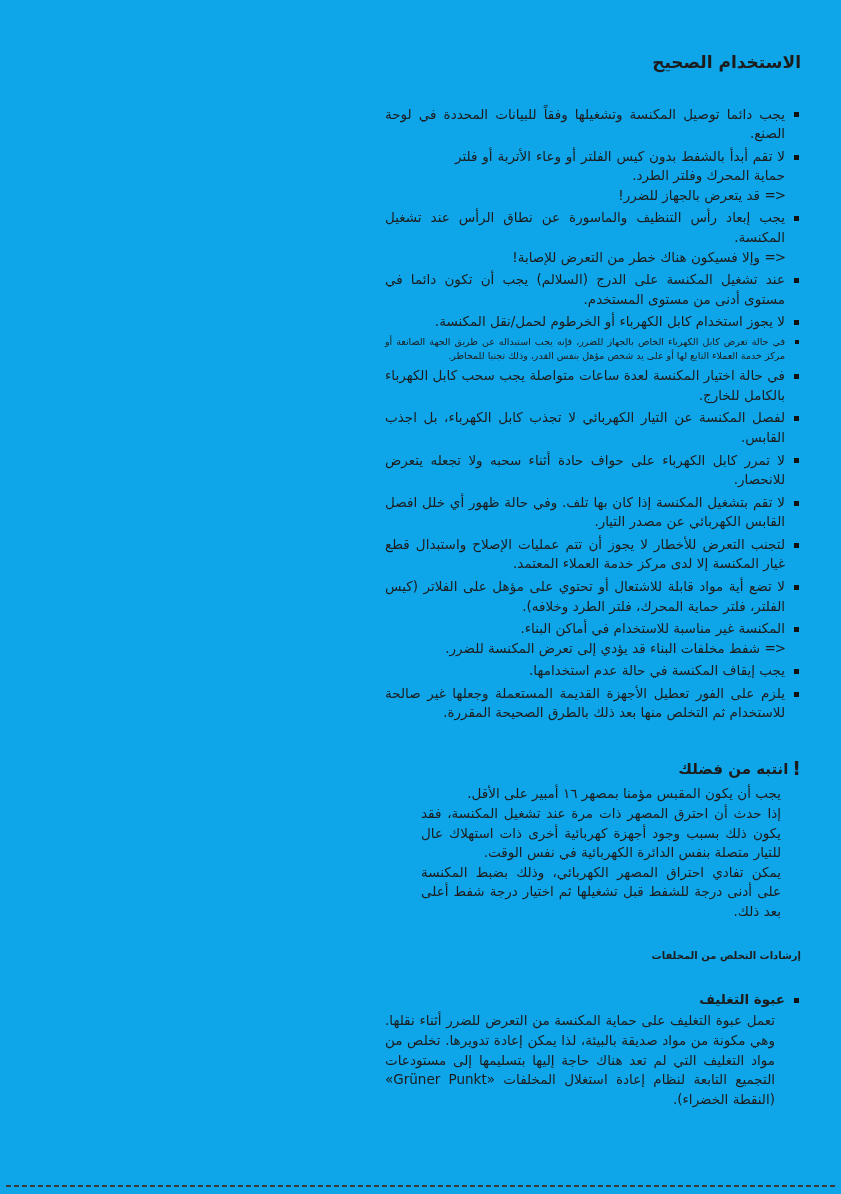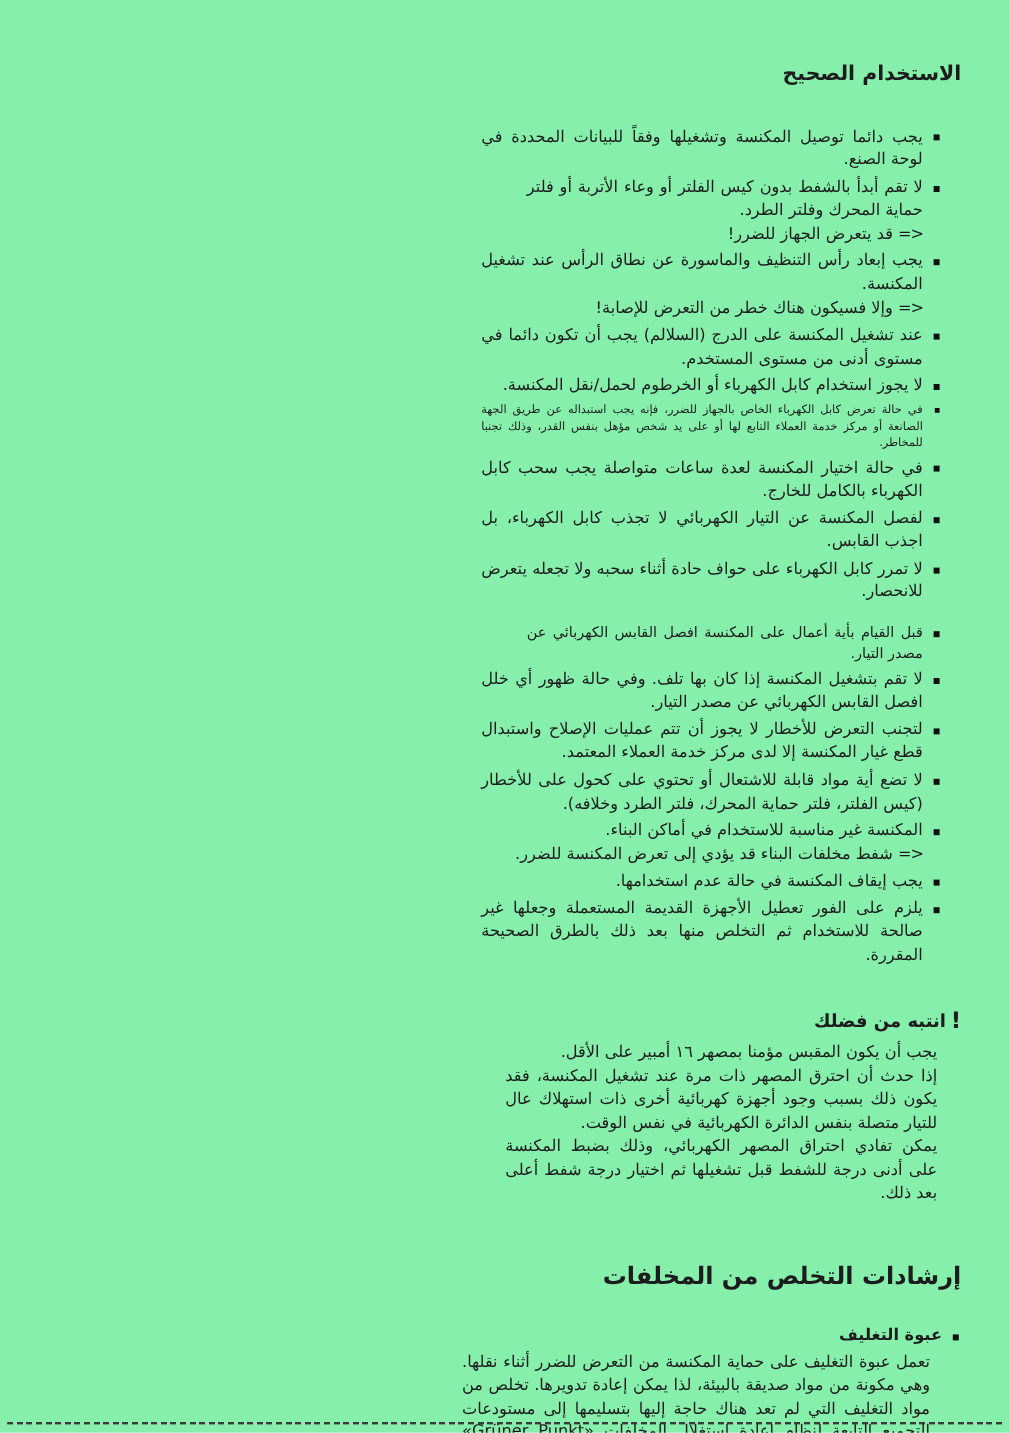--- a/index.html
+++ b/index.html
@@ -1,46 +1,46 @@
 <!DOCTYPE html>
 <html lang="ar"><head>
 <meta charset="utf-8">
 <style>
   html,body{margin:0;padding:0;}
   body{
     width:841px;height:1194px;position:relative;background:#ffffff;
     font-family:"DejaVu Sans","Liberation Sans",sans-serif;
     color:#1c1c1c;overflow:hidden;
   }
-  .page{position:absolute;inset:0;background:#86efac;}
+  .page{position:absolute;inset:0;background:#0ea5e9;}
   .content{
     position:absolute;top:50px;right:40px;width:416px;
     direction:rtl;text-align:right;font-size:13.5px;line-height:1.45;
   }
   h1.title{font-size:17px;font-weight:bold;margin:0 0 30px 0;}
-  ul.safety{list-style:none;margin:16px;padding:0;}
+  ul.safety{list-style:none;margin:0;padding:0;}
   ul.safety li{
     position:relative;padding-right:16px;margin:0 0 3px 0;text-align:justify;
   }
   ul.safety li::before{
     content:"";position:absolute;right:2px;top:0.58em;width:5px;height:5px;background:#111;
   }
   ul.safety li.small{font-size:9.5px;line-height:1.5;text-align:justify;}
   ul.safety li.small::before{width:4px;height:4px;top:0.55em;}
   ul.safety li.mid{font-size:12px;}
   ul.safety li .itext.narrow{display:block;max-width:330px;}
   ul.safety li.gap{margin-top:15px;}
   .arrow-line{text-align:right;}
   .arrow-line .mk{display:inline-block;direction:ltr;unicode-bidi:isolate;letter-spacing:-1px;}
   .note-section{margin-top:32px;margin-left:36px;}
   .note-head{font-weight:bold;font-size:15px;margin-bottom:2px;}
   .note-head .excl{font-size:19px;font-weight:bold;vertical-align:-1px;margin-left:4px;}
   .note-body{padding-right:20px;}
   .note-line{text-align:justify;}
-  h2.disposal-title{font-size:20px;font-weight:bold;margin:44px 0 26px 0;}
+  h2.disposal-title{font-size:10px;font-weight:bold;margin:28px 0 26px 0;}
   .sub{margin-bottom:22px;}
   .subhead{position:relative;padding-right:16px;margin-bottom:2px;}
   .subhead::before{
     content:"";position:absolute;right:2px;top:0.58em;width:5px;height:5px;background:#111;
   }
   .subhead.bold{font-weight:bold;text-align:right;}
   .sub-body{padding-right:26px;text-align:justify;}
   .cut-line{
     position:absolute;left:6px;right:6px;bottom:7px;height:2.5px;
     background:repeating-linear-gradient(90deg,#3a3a3a 0 5px,transparent 5px 8px);
@@ -51,35 +51,32 @@
 
 <div class="page">
   <div class="content">
 
     <h1 class="title">الاستخدام الصحيح</h1>
 
     <ul class="safety" id="safety-list">
         <li><span class="itext">يجب دائما توصيل المكنسة وتشغيلها وفقاً للبيانات المحددة في لوحة الصنع.</span></li>
         <li>
           <span class="itext narrow">لا تقم أبدأ بالشفط بدون كيس الفلتر أو وعاء الأتربة أو فلتر حماية المحرك وفلتر الطرد.</span>
-          <div class="arrow-line"><span class="mk" dir="ltr">=&gt;</span><span> قد يتعرض الجهاز للضرر!</span></div>
+          <div class="arrow-line"><span class="mk" dir="ltr">=&gt;</span><span> قد يتعرض بالجهاز للضرر!</span></div>
         </li>
         <li><span class="itext">يجب إبعاد رأس التنظيف والماسورة عن نطاق الرأس عند تشغيل المكنسة.</span><div class="arrow-line"><span class="mk" dir="ltr">=&gt;</span><span> وإلا فسيكون هناك خطر من التعرض للإصابة!</span></div></li>
         <li><span class="itext">عند تشغيل المكنسة على الدرج (السلالم) يجب أن تكون دائما في مستوى أدنى من مستوى المستخدم.</span></li>
         <li><span class="itext">لا يجوز استخدام كابل الكهرباء أو الخرطوم لحمل/نقل المكنسة.</span></li>
         <li class="small "><span class="itext">في حالة تعرض كابل الكهرباء الخاص بالجهاز للضرر، فإنه يجب استبداله عن طريق الجهة الصانعة أو مركز خدمة العملاء التابع لها أو على يد شخص مؤهل بنفس القدر، وذلك تجنبا للمخاطر.</span></li>
         <li><span class="itext">في حالة اختيار المكنسة لعدة ساعات متواصلة يجب سحب كابل الكهرباء بالكامل للخارج.</span></li>
         <li><span class="itext">لفصل المكنسة عن التيار الكهربائي لا تجذب كابل الكهرباء، بل اجذب القابس.</span></li>
         <li><span class="itext">لا تمرر كابل الكهرباء على حواف حادة أثناء سحبه ولا تجعله يتعرض للانحصار.</span></li>
-        <li class="mid gap">
-          <span class="itext narrow">قبل القيام بأية أعمال على المكنسة افصل القابس الكهربائي عن مصدر التيار.</span>
-        </li>
         <li><span class="itext">لا تقم بتشغيل المكنسة إذا كان بها تلف. وفي حالة ظهور أي خلل افصل القابس الكهربائي عن مصدر التيار.</span></li>
         <li><span class="itext">لتجنب التعرض للأخطار لا يجوز أن تتم عمليات الإصلاح واستبدال قطع غيار المكنسة إلا لدى مركز خدمة العملاء المعتمد.</span></li>
-        <li><span class="itext">لا تضع أية مواد قابلة للاشتعال أو تحتوي على كحول على للأخطار (كيس الفلتر، فلتر حماية المحرك، فلتر الطرد وخلافه).</span></li>
+        <li><span class="itext">لا تضع أية مواد قابلة للاشتعال أو تحتوي على مؤهل على الفلاتر (كيس الفلتر، فلتر حماية المحرك، فلتر الطرد وخلافه).</span></li>
         <li><span class="itext">المكنسة غير مناسبة للاستخدام في أماكن البناء.</span><div class="arrow-line"><span class="mk" dir="ltr">=&gt;</span><span> شفط مخلفات البناء قد يؤدي إلى تعرض المكنسة للضرر.</span></div></li>
         <li><span class="itext">يجب إيقاف المكنسة في حالة عدم استخدامها.</span></li>
         <li><span class="itext">يلزم على الفور تعطيل الأجهزة القديمة المستعملة وجعلها غير صالحة للاستخدام ثم التخلص منها بعد ذلك بالطرق الصحيحة المقررة.</span></li>
       </ul>
 
     <div class="note-section">
       <div class="note-head">
         <span class="excl">!</span><span>انتبه من فضلك</span>
       </div>
       <div class="note-body" id="note-body">

